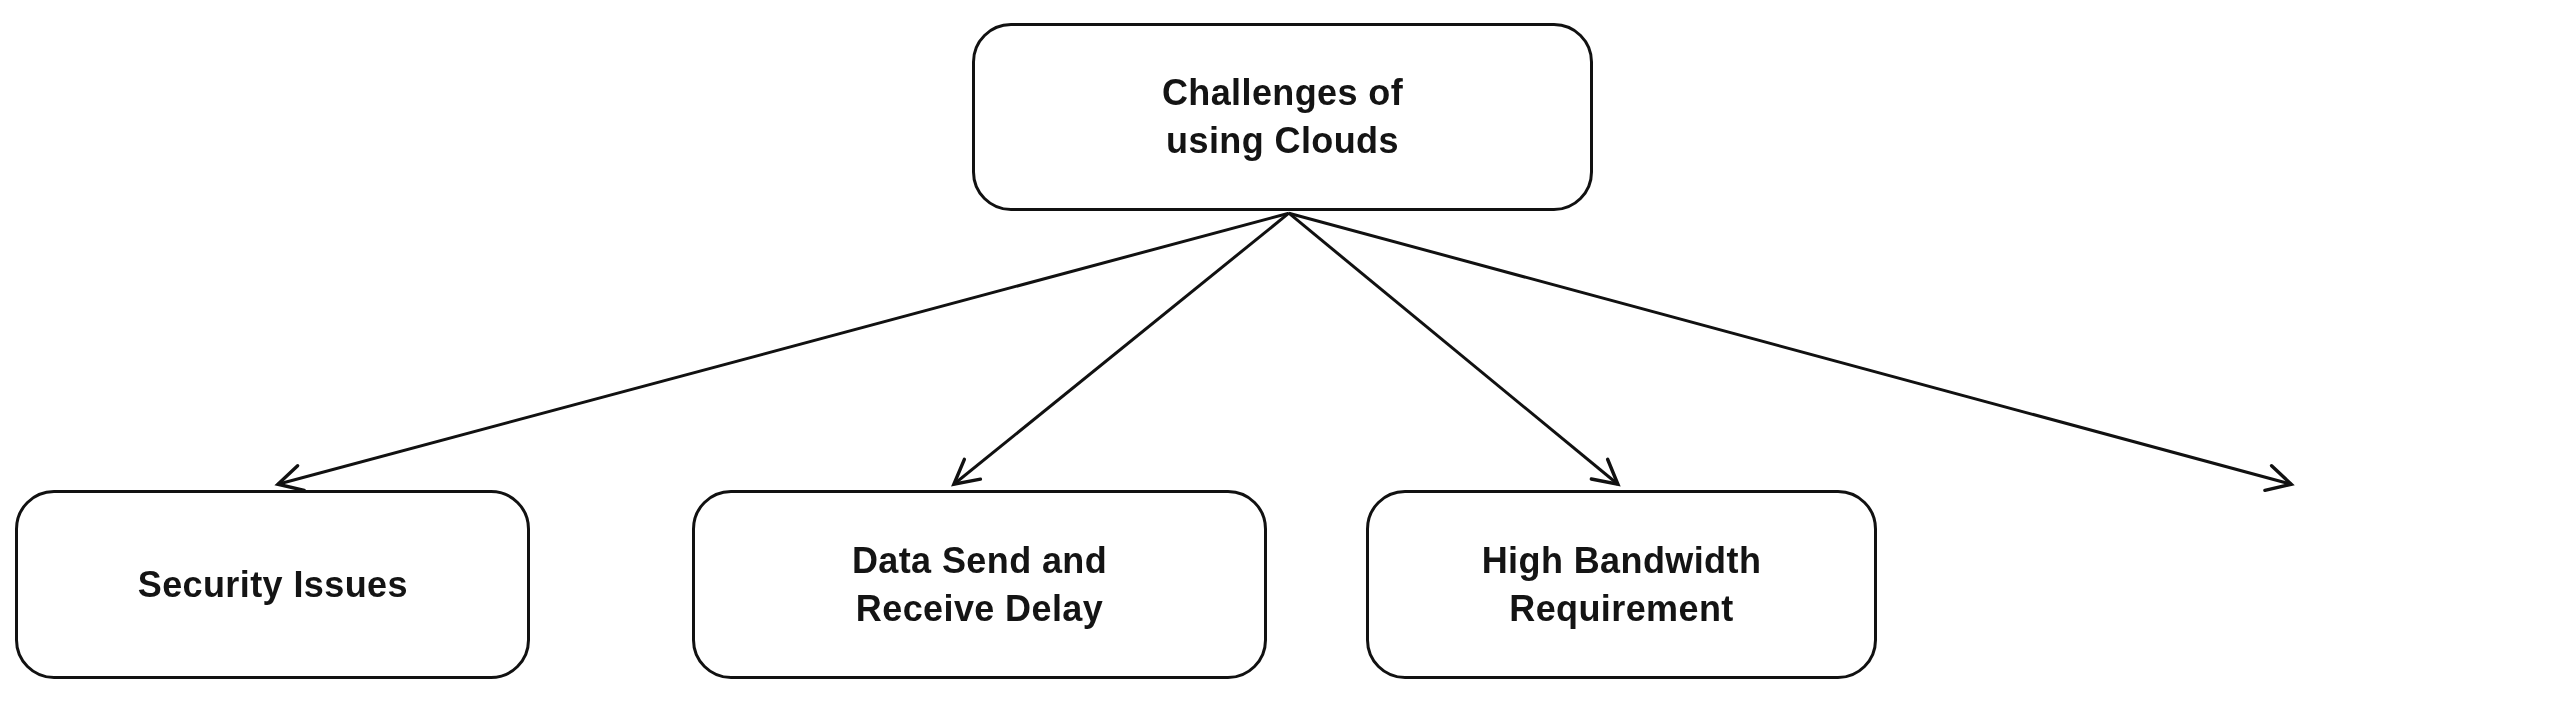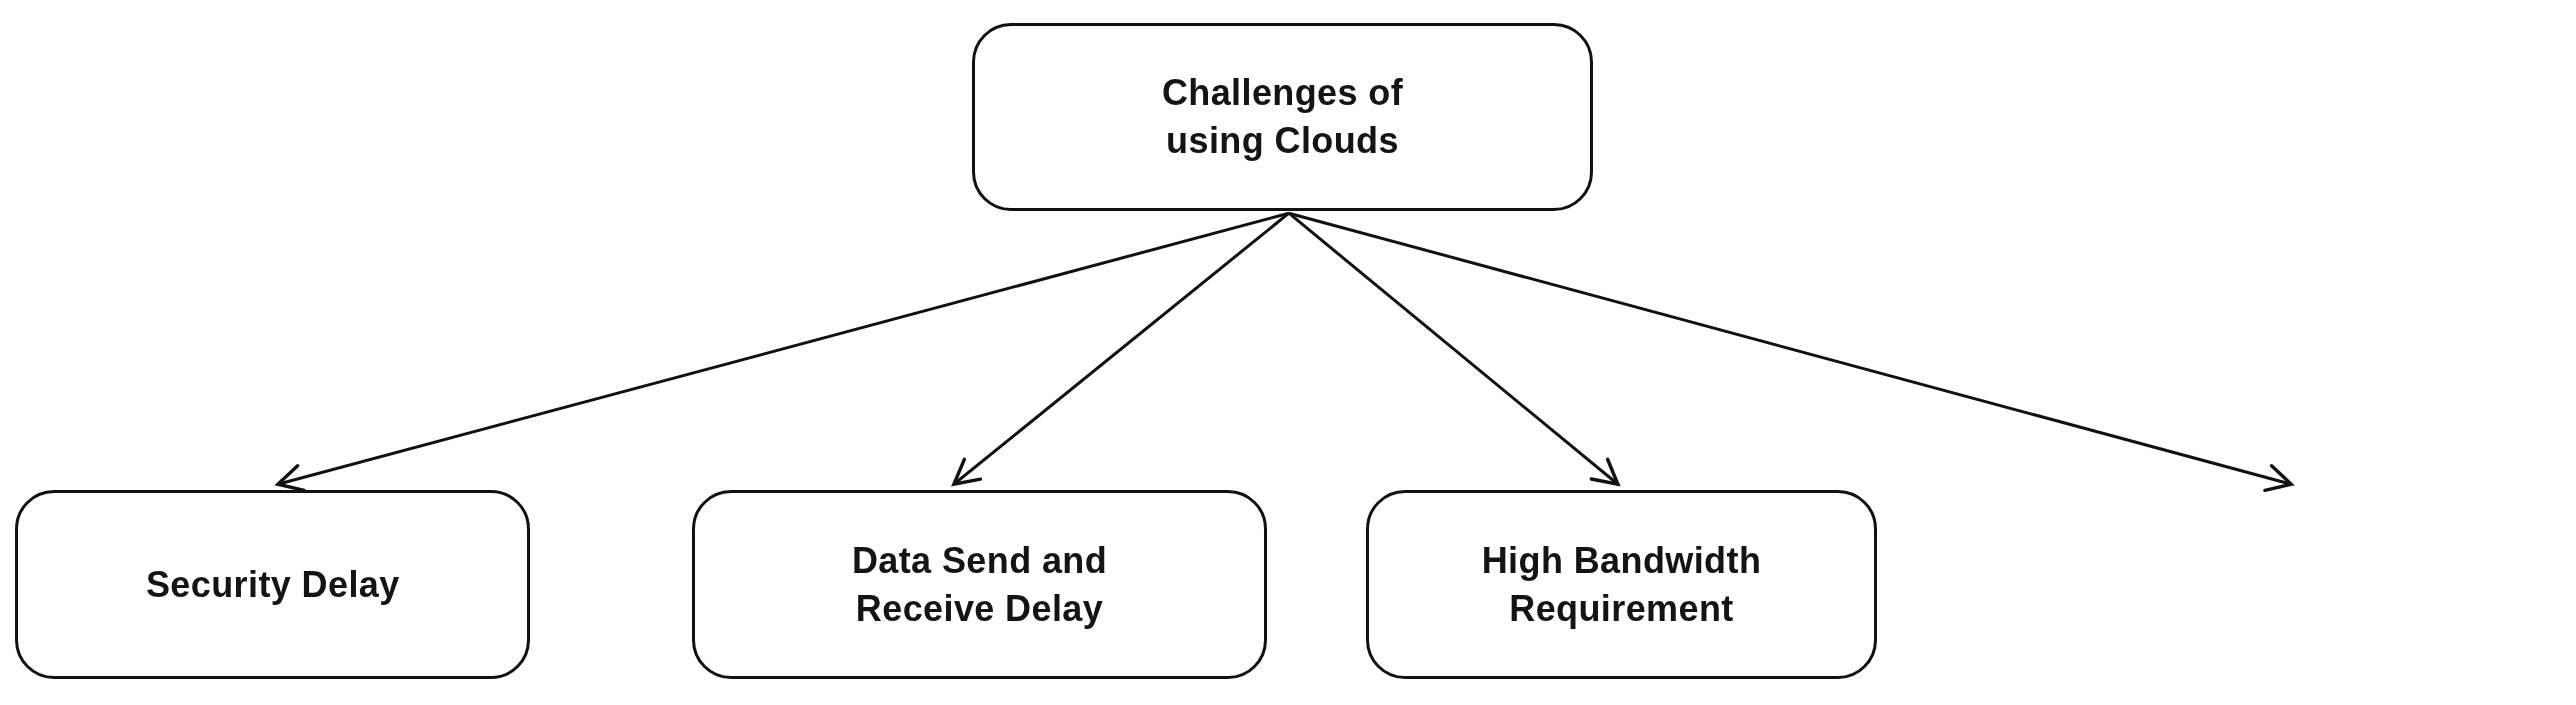--- a/index.html
+++ b/index.html
@@ -64,21 +64,21 @@
     <line x1="1512" y1="250" x2="1898" y2="568" stroke="#111111" stroke-width="3.5" marker-end="url(#arrowhead)"></line>
     <line x1="1512" y1="250" x2="2688" y2="568" stroke="#111111" stroke-width="3.5" marker-end="url(#arrowhead)"></line>
   </svg>
 
   <div class="node node-root">
     <span class="label">Challenges of
 using Clouds</span>
   </div>
 
   <div class="node node-c0">
-    <span class="label">Security Delay</span>
+    <span class="label">Security Issues</span>
   </div>
 
   <div class="node node-c1">
     <span class="label">Data Send and
 Receive Delay</span>
   </div>
 
   <div class="node node-c2">
     <span class="label">High Bandwidth
 Requirement</span>

